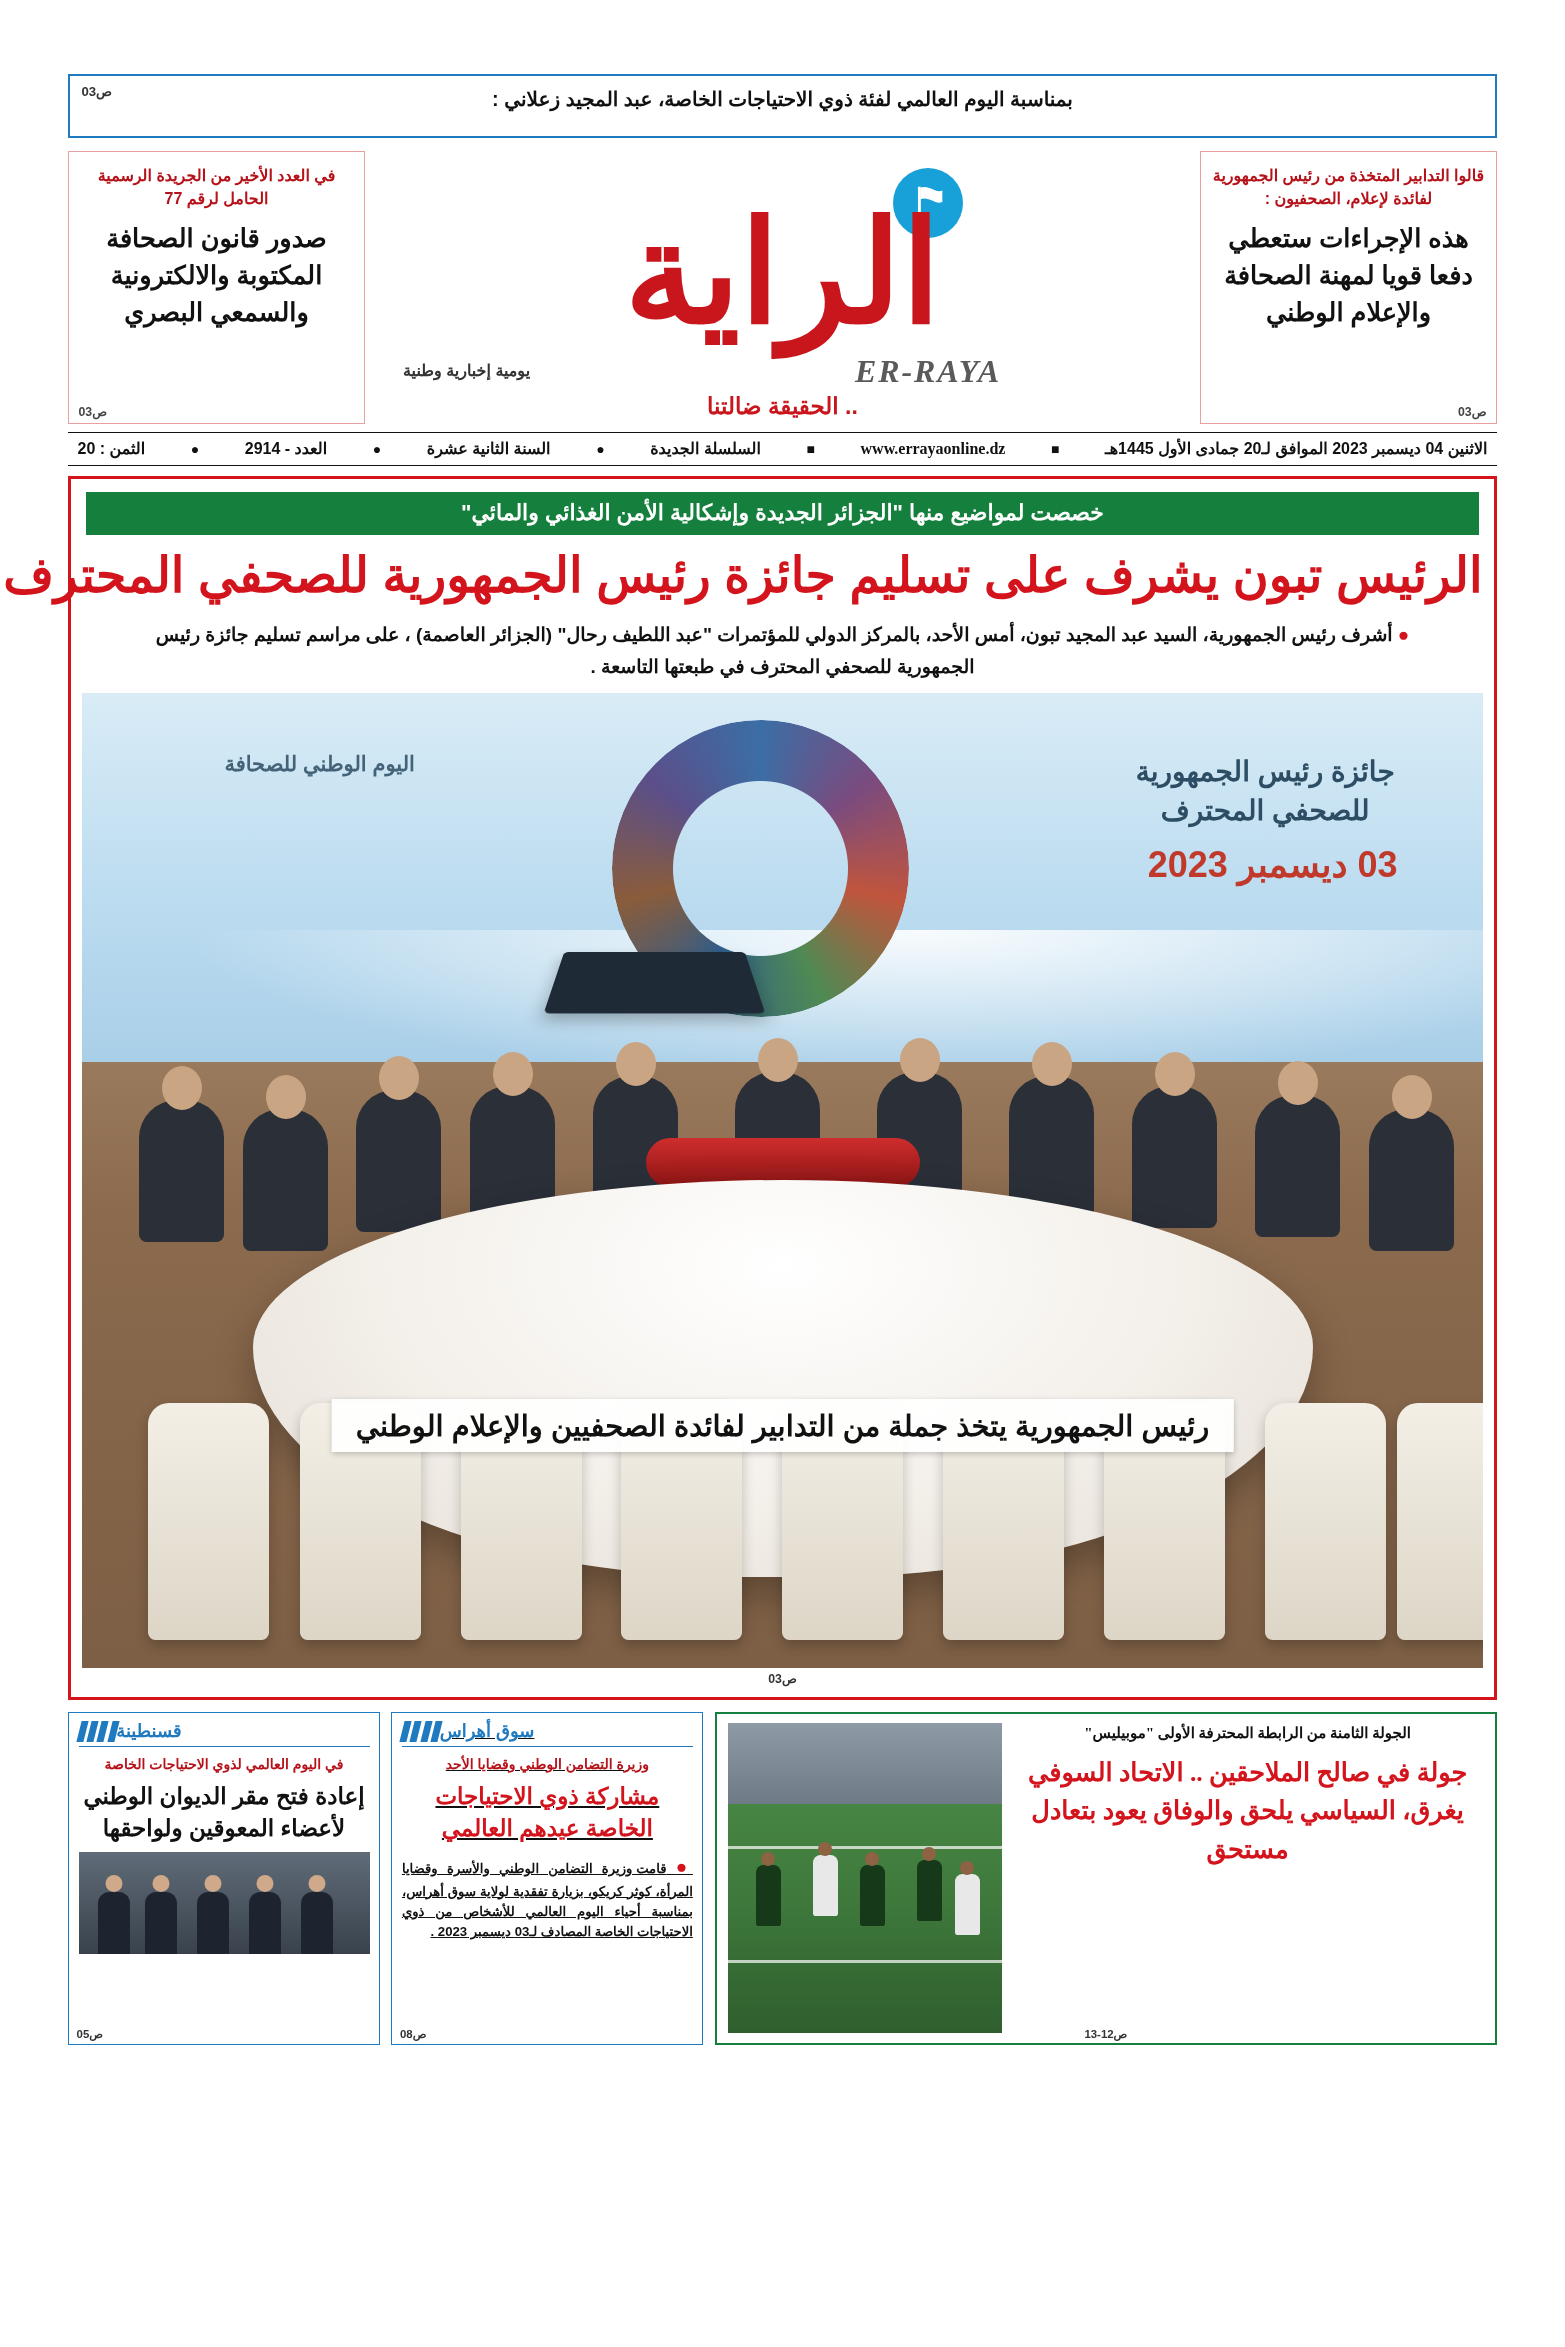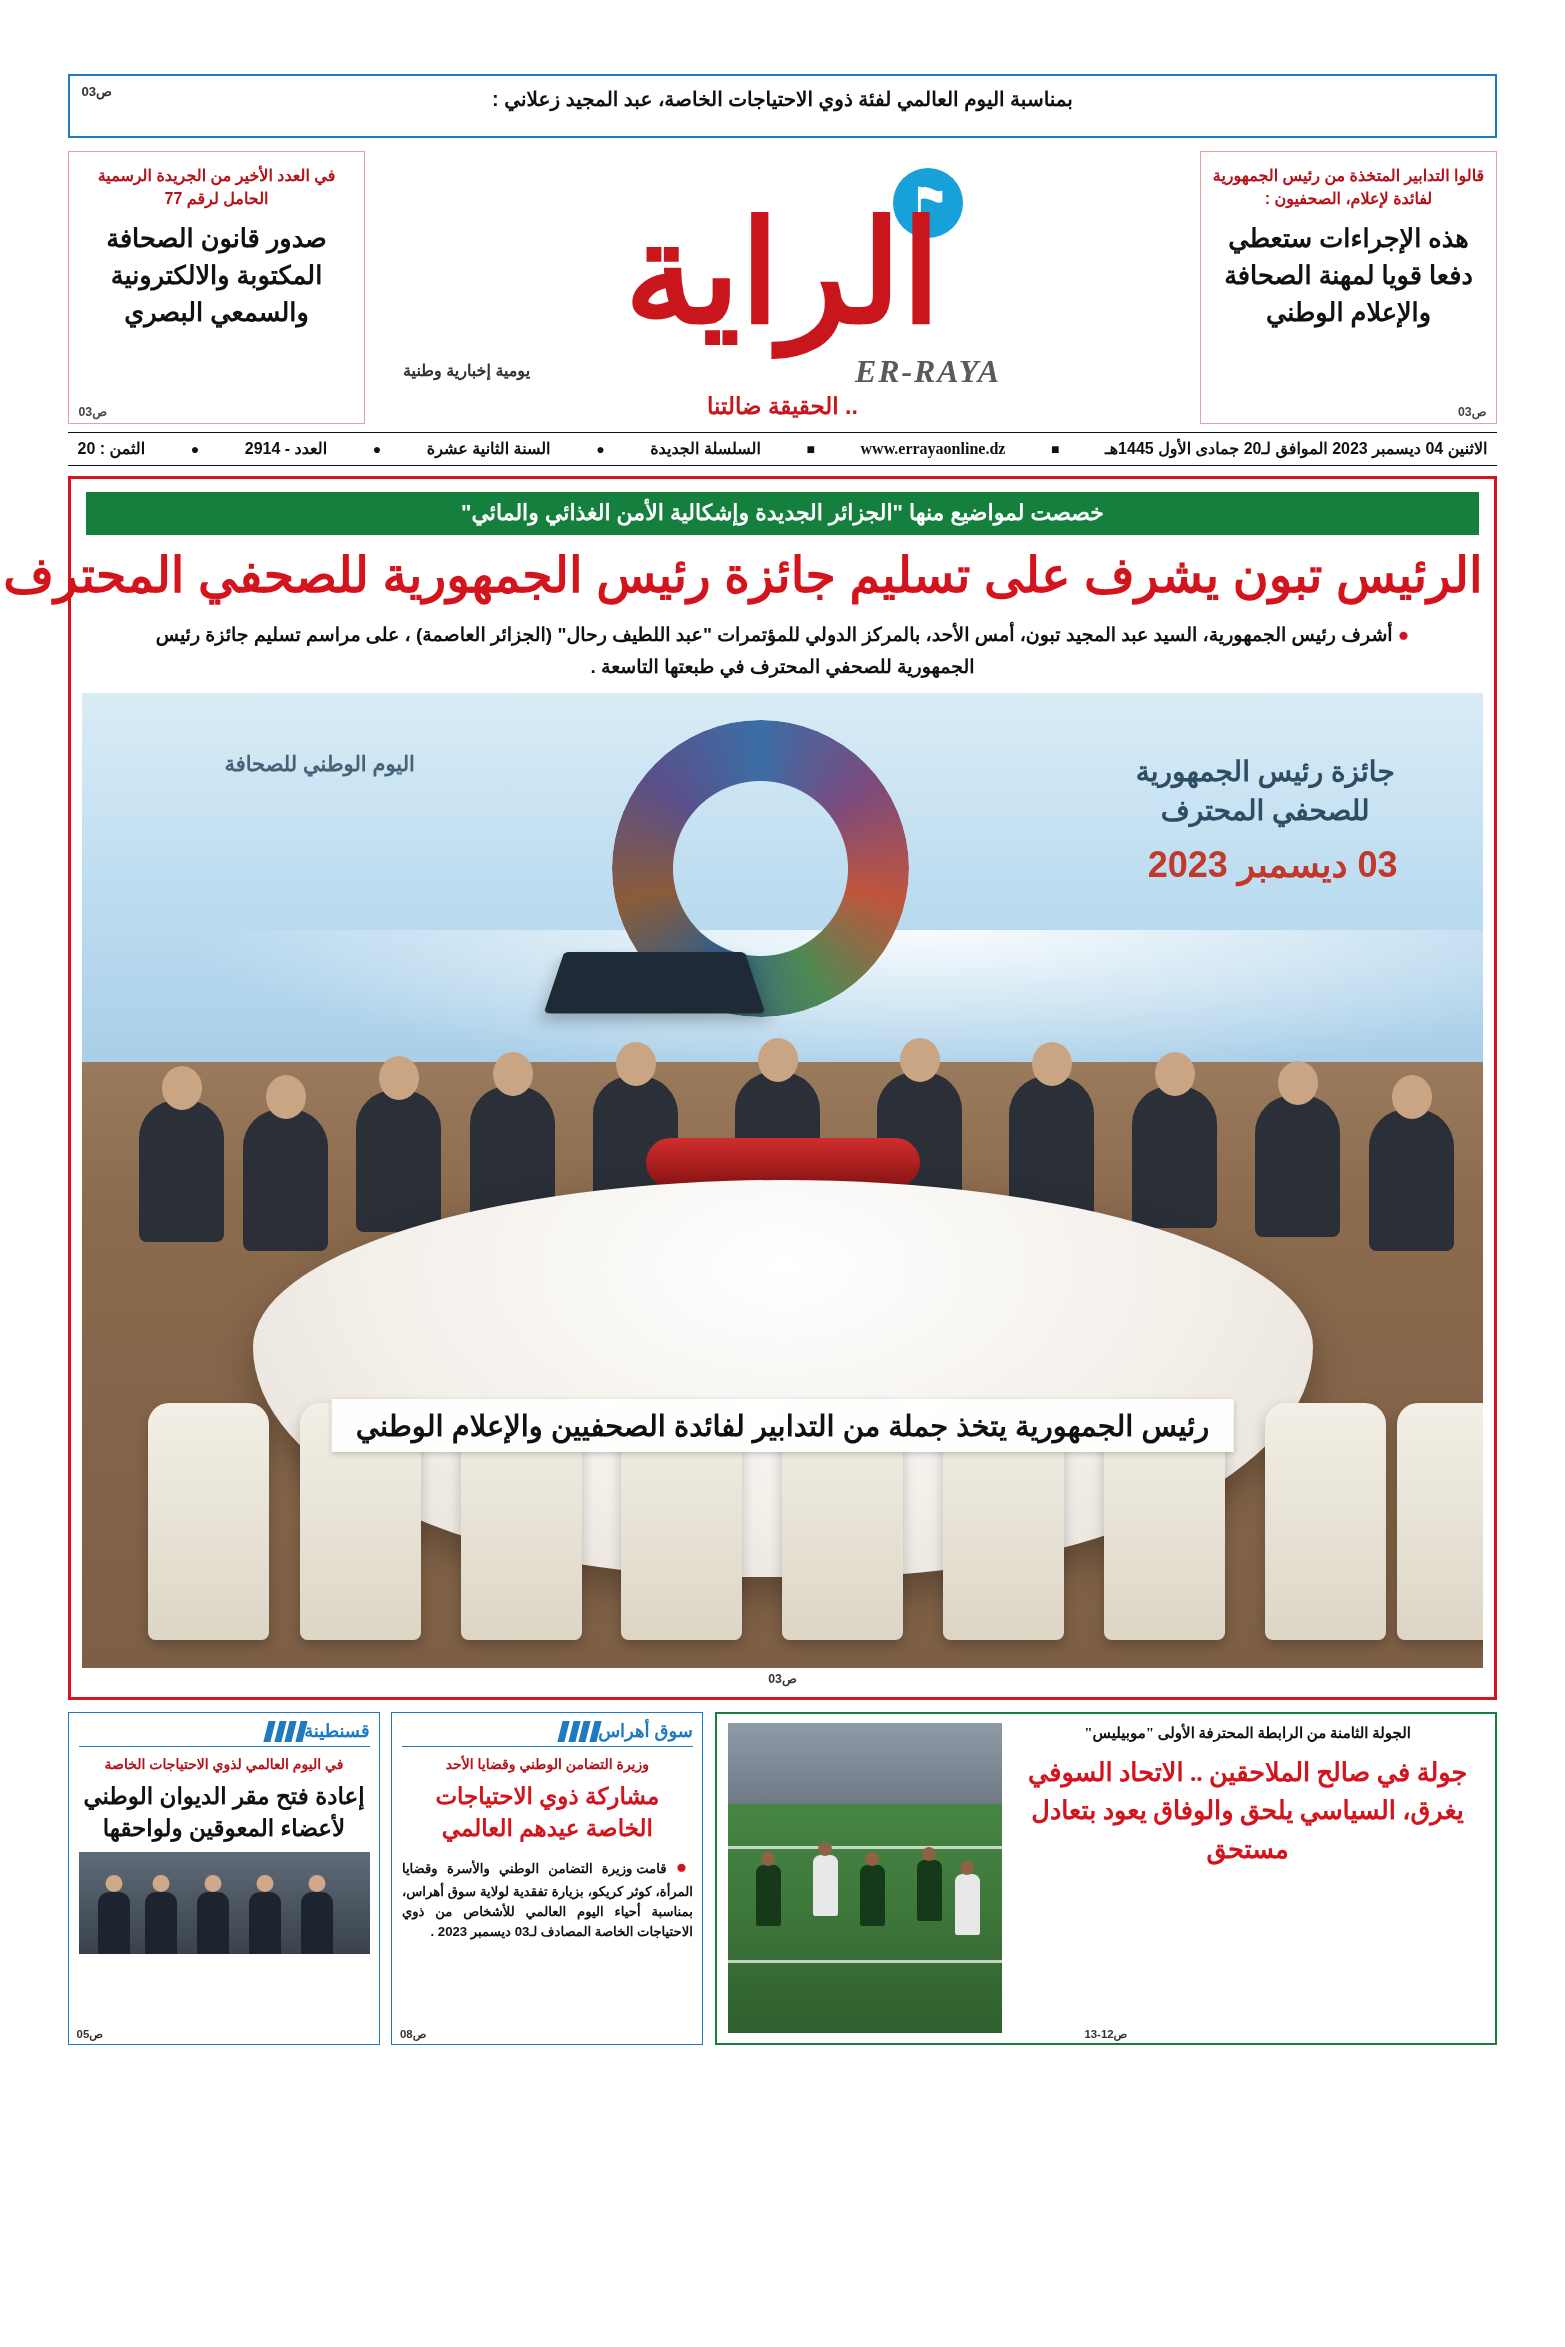--- a/index.html
+++ b/index.html
@@ -378,27 +378,27 @@
     gap: 11.4px;
     margin-top: 11.4px;
     height: 333px;
   }
   .bcol {
     box-sizing: border-box;
     position: relative;
     background: #fff;
   }
   .bcol.c1 { width: 312px; border: 1.9px solid #1f7ac0; padding: 7.6px 9.5px; }
-  .bcol.c2 { width: 312px; border: 1.9px solid #1f7ac0; padding: 7.6px 9.5px; }
+  .bcol.c2 { width: 312px; border: 1.9px solid #1f7ac0; padding: 7.6px 9.5px; text-decoration: underline; }
   .bcol.c3 { flex: 1; border: 2.8px solid #15803d; padding: 9.5px 11.4px; }
 
   .b-head {
     display: flex;
     align-items: center;
-    justify-content: flex-start;
+    justify-content: flex-end;
     border-bottom: 1.9px solid #1f7ac0;
     padding-bottom: 3.8px;
     margin-bottom: 7.6px;
   }
   .b-head .loc {
     font-size: 18px;
     font-weight: bold;
     color: #1f7ac0;
   }
   .bars { display: flex; gap: 3.8px; }

